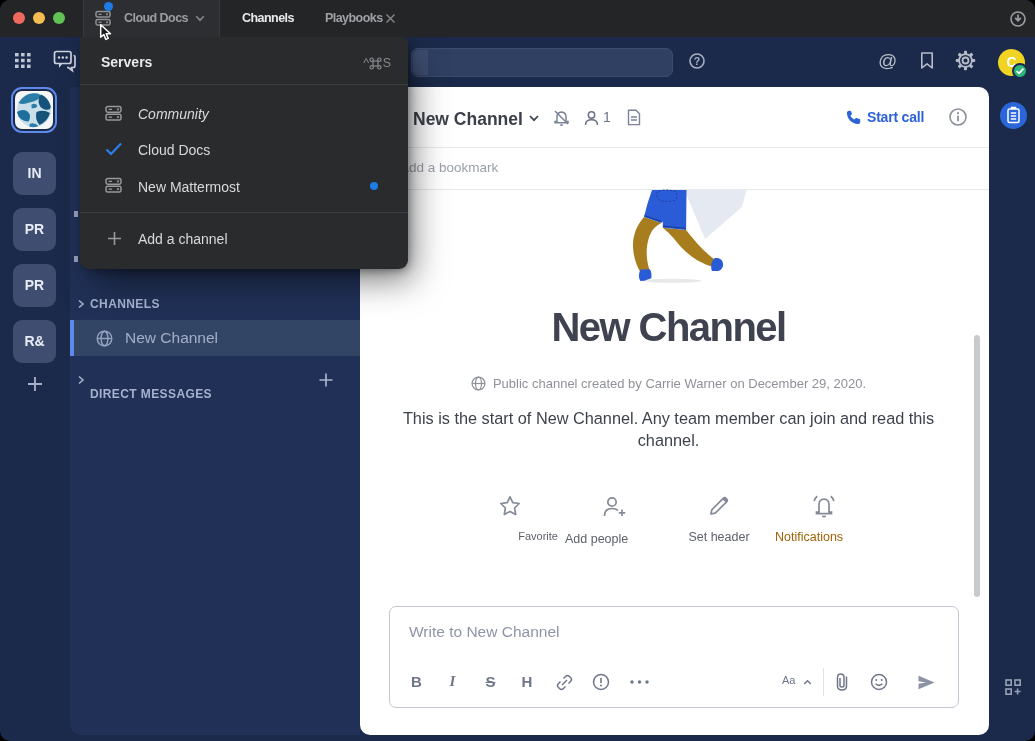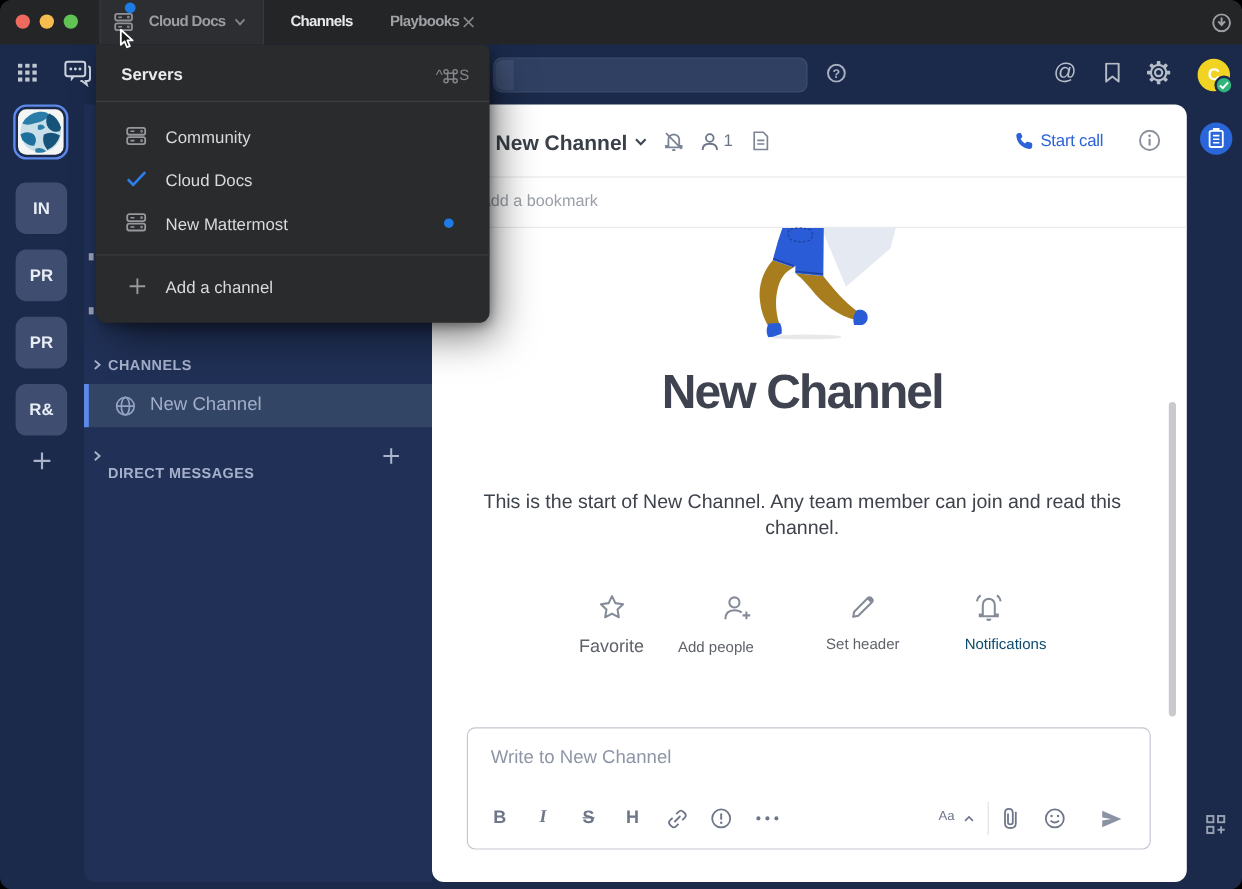--- a/index.html
+++ b/index.html
@@ -179,21 +179,21 @@
     <div class="abs" style="left:243px;top:22px;font-size:14px;color:#6b7487;">1</div>
     <svg class="abs" style="left:267px;top:22px;" width="14" height="17" viewBox="0 0 14 17">
       <g fill="none" stroke="#7b8496" stroke-width="1.4">
         <path d="M1.5 1.2 L9 1.2 L12.5 4.7 L12.5 15.6 L1.5 15.6 Z"></path>
         <path d="M4 8 L10 8 M4 11 L10 11"></path>
       </g>
     </svg>
     <svg class="abs" style="left:486px;top:23px;" width="15" height="15" viewBox="0 0 15 15">
       <path d="M3.2 0.8 C1.8 0.8 0.8 1.9 0.9 3.2 C1.4 9.2 5.8 13.6 11.8 14.1 C13.1 14.2 14.2 13.2 14.2 11.8 L14.2 9.9 C14.2 9.4 13.9 9 13.4 8.9 L10.5 8.1 C10.1 8 9.7 8.1 9.4 8.4 L8.3 9.5 C6.5 8.6 5.4 7.5 4.5 5.7 L5.6 4.6 C5.9 4.3 6 3.9 5.9 3.5 L5.1 1.6 C5 1.1 4.6 0.8 4.1 0.8 Z" fill="#2c63d8"></path>
     </svg>
-    <div class="abs" style="left:507px;top:22px;font-size:14px;font-weight:400;color:#2c63d8;letter-spacing:-0.2px;">Start call</div>
+    <div class="abs" style="left:507px;top:22px;font-size:14px;font-weight:700;color:#2c63d8;letter-spacing:-0.2px;">Start call</div>
     <svg class="abs" style="left:589px;top:21px;" width="18" height="18" viewBox="0 0 18 18">
       <circle cx="9" cy="9" r="8" fill="none" stroke="#8a909b" stroke-width="1.6"></circle>
       <circle cx="9" cy="5.2" r="1.1" fill="#8a909b"></circle>
       <rect x="8.1" y="7.5" width="1.8" height="6" rx="0.9" fill="#8a909b"></rect>
     </svg>
     <div class="cdivider" style="top:60px;"></div>
 
     <div class="abs" style="left:40px;top:73px;font-size:13.5px;color:#9ba0a8;">Add a bookmark</div>
     <div class="cdivider" style="top:102px;"></div>
 
@@ -211,29 +211,38 @@
 
       <path d="M99 73.5 C103.5 72.3 106.8 74 107.8 77.5 C108.8 81.5 107 84.8 103.3 85.9 L96.8 85.9 C95.4 81.3 96.2 76.8 99 73.5 Z" fill="#2b5cd8"></path>
 
       <path d="M37 5 L71.5 5 L71.1 44.9 L47.8 42.7 L47.8 36.2 L46.4 37.9 L29 31.9 Q32.5 17 37 5 Z" fill="#2b5cd8"></path>
       <path d="M29.5 30.6 L46.5 36.6 M48 41.2 L70.9 43.4" stroke="#1c3f9e" stroke-width="1.2" fill="none"></path>
       <path d="M42.5 6.5 Q40.5 12 44.5 15 Q52.5 18 60.5 15 Q63.5 10 60.5 6.5 Q51 3.5 42.5 6.5 Z" fill="none" stroke="#1c3f9e" stroke-width="1" stroke-dasharray="2.2 1.6"></path>
     </svg>
 
     <div class="ctr" style="top:218px;font-size:40px;font-weight:700;color:#3f4350;letter-spacing:-1.55px;line-height:44px;">New Channel</div>
 
+    <div class="ctr" style="top:287px;height:18px;">
+      <svg style="display:inline-block;vertical-align:-3px;margin-right:7px;" width="15" height="15" viewBox="0 0 17 17">
+        <g fill="none" stroke="#8f9298" stroke-width="1.4">
+          <circle cx="8.5" cy="8.5" r="7.3"></circle>
+          <ellipse cx="8.5" cy="8.5" rx="3.4" ry="7.3"></ellipse>
+          <path d="M1.5 8.5 L15.5 8.5"></path>
+        </g>
+      </svg><span style="font-size:13px;color:#8f9298;">Public channel created by Carrie Warner on December 29, 2020.</span>
+    </div>
 
     <div class="abs" style="left:36px;top:320px;width:545px;text-align:center;font-size:16.3px;line-height:22px;color:#3e424b;">This is the start of New Channel. Any team member can join and read this channel.</div>
 
     <div class="abs" style="left:137.5px;top:407px;width:24px;height:24px;">
       <svg width="24" height="24" viewBox="0 0 24 24">
           <path d="M12 2.8 L14.8 8.6 L21.2 9.5 L16.6 14 L17.7 20.4 L12 17.4 L6.3 20.4 L7.4 14 L2.8 9.5 L9.2 8.6 Z" fill="none" stroke="#848b98" stroke-width="1.7" stroke-linejoin="round"></path>
         </svg>
     </div>
-    <div class="abs" style="left:101px;top:443px;width:97px;text-align:center;font-size:15px;color:#5e6269;">Favorite</div>
+    <div class="abs" style="left:101px;top:443px;width:97px;text-align:right;font-size:11px;color:#5e6269;">Favorite</div>
 
     <div class="abs" style="left:241.5px;top:408px;width:26px;height:24px;">
       <svg width="26" height="24" viewBox="0 0 26 24">
         <g fill="none" stroke="#848b98" stroke-width="1.7">
           <circle cx="10" cy="7" r="4.2"></circle>
           <path d="M2.5 21 Q2.5 13.5 10 13.5 Q14 13.5 16 15.5"></path>
           <path d="M20 14.5 L20 21 M16.8 17.8 L23.2 17.8"></path>
         </g>
       </svg>
     </div>
@@ -252,21 +261,21 @@
     <div class="abs" style="left:451.5px;top:406px;width:24px;height:26px;">
       <svg width="24" height="26" viewBox="0 0 24 26">
         <g fill="none" stroke="#848b98" stroke-width="1.7">
           <path d="M7 19 L7 11.5 Q7 6.5 12 6 Q17 6.5 17 11.5 L17 19 L19.5 19 L19.5 20.6 L4.5 20.6 L4.5 19 Z"></path>
           <path d="M10.3 22.8 Q12 24.4 13.7 22.8"></path>
           <path d="M5.2 3.2 Q2.6 5 2.2 8.2"></path>
           <path d="M18.8 3.2 Q21.4 5 21.8 8.2"></path>
         </g>
       </svg>
     </div>
-    <div class="abs" style="left:415px;top:443px;width:97px;text-align:right;font-size:12.5px;color:#0c4a6e;">Notifications</div>
+    <div class="abs" style="left:415px;top:443px;width:97px;text-align:left;font-size:12.5px;color:#a16207;">Notifications</div>
 
     <div class="abs" style="left:614px;top:248px;width:6px;height:262px;border-radius:3px;background:#c8cacd;"></div>
 
     <div class="abs" style="left:29px;top:519px;width:570px;height:102px;border:1px solid #c3c7d1;border-radius:7px;padding-left:12px;">
       <div class="abs" style="left:19px;top:16px;font-size:15.5px;color:#8e95a6;">Write to New Channel</div>
 
       <div class="abs" style="left:12.5px;top:66px;width:28px;text-align:center;font-size:15px;font-weight:700;color:#6e7689;">B</div>
       <div class="abs" style="left:48.5px;top:66px;width:28px;text-align:center;font-size:15px;font-weight:700;font-style:italic;color:#6e7689;font-family:'Liberation Serif',serif;">I</div>
       <div class="abs" style="left:86.5px;top:66px;width:28px;text-align:center;font-size:15px;font-weight:700;color:#6e7689;text-decoration:line-through;">S</div>
       <div class="abs" style="left:123px;top:66px;width:28px;text-align:center;font-size:15px;font-weight:700;color:#6e7689;">H</div>
@@ -375,21 +384,21 @@
 
     <svg class="abs" style="left:25px;top:68px;" width="18" height="17" viewBox="0 0 18 17">
       <g fill="none" stroke="#97999d" stroke-width="1.5">
         <rect x="1" y="1.5" width="15" height="5.8" rx="1.7"></rect>
         <rect x="1" y="9.3" width="15" height="5.8" rx="1.7"></rect>
         <path d="M3.7 4.4 L7 4.4 M3.7 12.2 L7 12.2" stroke-width="1.3"></path>
         <circle cx="13" cy="4.4" r="0.4"></circle>
           <circle cx="13" cy="12.2" r="0.4"></circle>
       </g>
     </svg>
-    <div class="dditem" style="top:69px;">Community</div>
+    <div class="dditem" style="top:69px;font-style:italic;">Community</div>
 
     <svg class="abs" style="left:25px;top:105px;" width="18" height="14" viewBox="0 0 18 14">
       <path d="M1.5 7.5 L6 12 L16 1.5" fill="none" stroke="#2d7ff0" stroke-width="2.2"></path>
     </svg>
     <div class="dditem" style="top:105px;">Cloud Docs</div>
 
     <svg class="abs" style="left:25px;top:140px;" width="18" height="17" viewBox="0 0 18 17">
       <g fill="none" stroke="#97999d" stroke-width="1.5">
         <rect x="1" y="1.5" width="15" height="5.8" rx="1.7"></rect>
         <rect x="1" y="9.3" width="15" height="5.8" rx="1.7"></rect>

